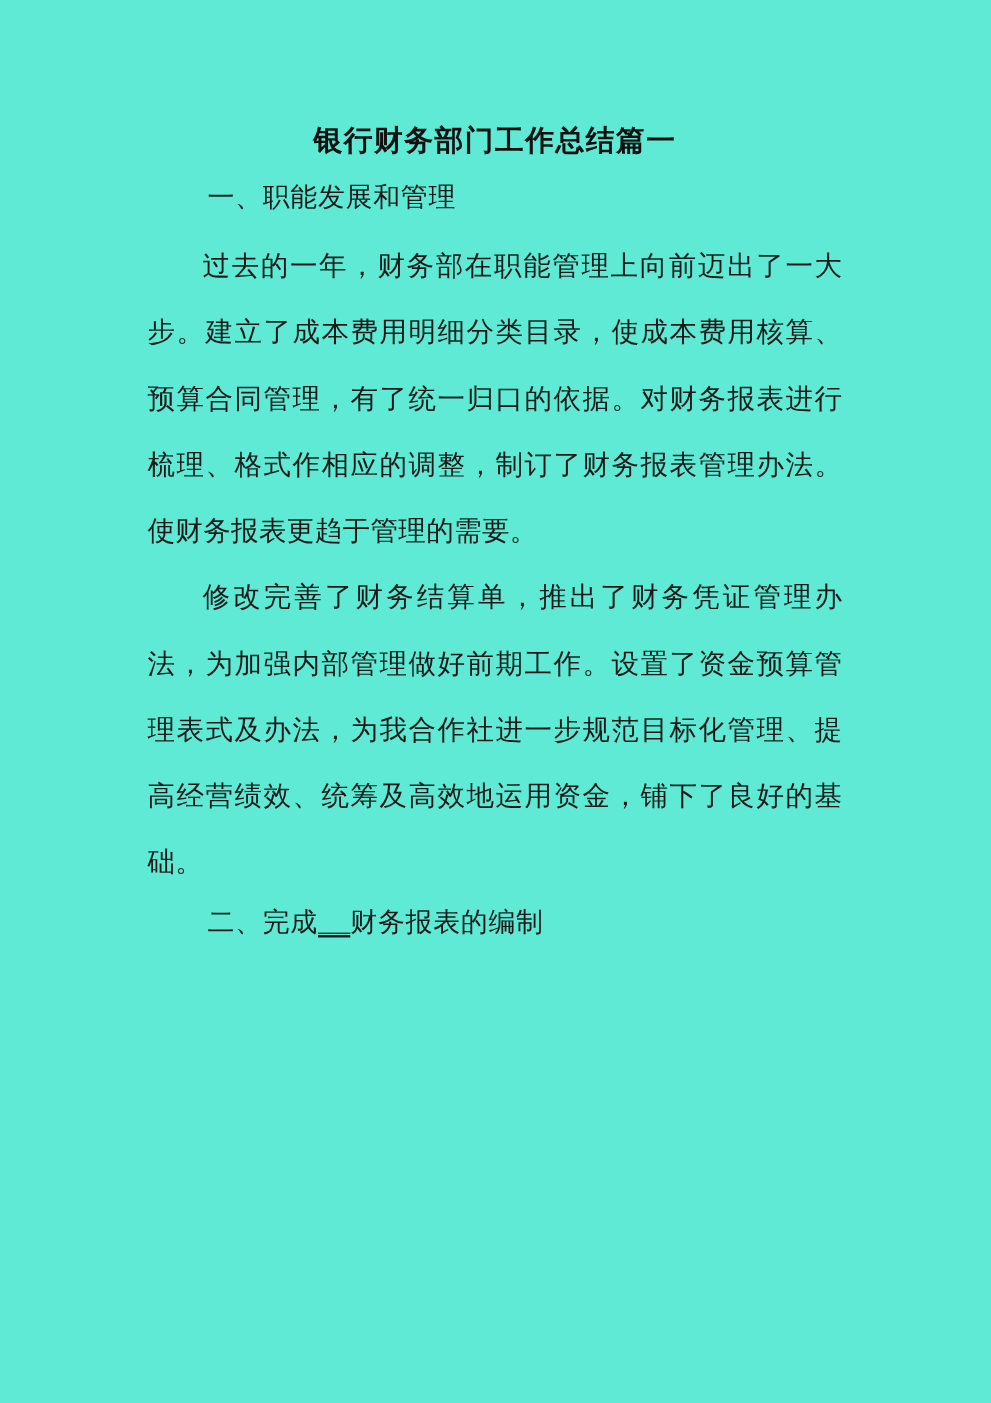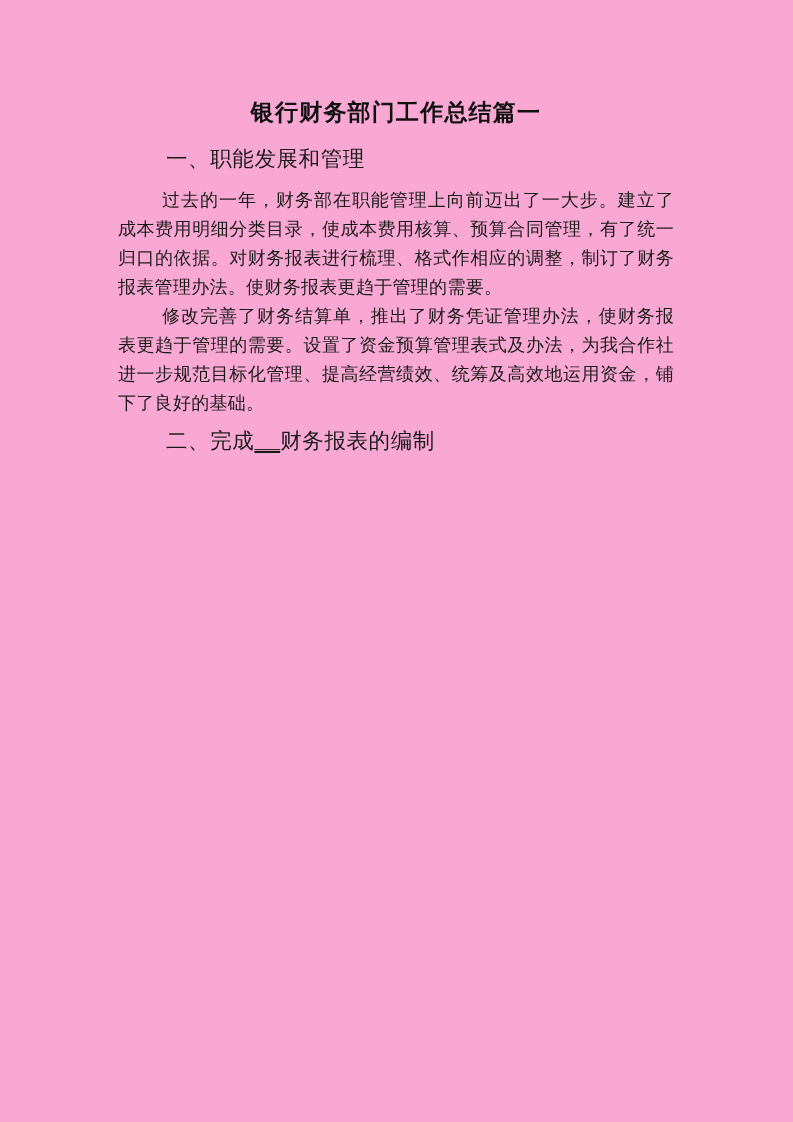--- a/index.html
+++ b/index.html
@@ -11,21 +11,21 @@
   body {
     font-family: "Liberation Serif", "DejaVu Serif", serif;
     color: #1a1a1a;
   }
 
   .page {
     position: relative;
     width: 793px;
     height: 1122px;
     margin: 0 auto;
-    background: #f9a8d4;
+    background: #5eead4;
     box-sizing: border-box;
     overflow: hidden;
   }
 
   .doc-body {
     position: absolute;
     left: 118px;
     top: 92px;
     width: 556px;
   }
@@ -45,22 +45,22 @@
     line-height: 41.5px;
     margin: 4px;
     text-indent: 44px;
     letter-spacing: 0.6px;
     color: #1a1a1a;
     white-space: nowrap;
     font-family: Liberation Mono, monospace;
   }
 
   .para {
-    font-size: 18px;
-    line-height: 29px;
+    font-size: 22px;
+    line-height: 53px;
     margin: 0;
     text-indent: 44px;
     text-align: justify;
     text-align-last: left;
     text-justify: inter-character;
     letter-spacing: 0.3px;
     color: #1a1a1a;
   }
 
   .para.no-indent {
@@ -78,21 +78,21 @@
 
 <div class="page">
   <div class="doc-body">
 
     <h1 class="doc-title">银行财务部门工作总结篇一</h1>
 
     <p class="section-heading">一、职能发展和管理</p>
 
     <p class="para">过去的一年，财务部在职能管理上向前迈出了一大步。建立了成本费用明细分类目录，使成本费用核算、预算合同管理，有了统一归口的依据。对财务报表进行梳理、格式作相应的调整，制订了财务报表管理办法。使财务报表更趋于管理的需要。</p>
 
-    <p class="para">修改完善了财务结算单，推出了财务凭证管理办法，使财务报表更趋于管理的需要。设置了资金预算管理表式及办法，为我合作社进一步规范目标化管理、提高经营绩效、统筹及高效地运用资金，铺下了良好的基础。</p>
+    <p class="para">修改完善了财务结算单，推出了财务凭证管理办法，为加强内部管理做好前期工作。设置了资金预算管理表式及办法，为我合作社进一步规范目标化管理、提高经营绩效、统筹及高效地运用资金，铺下了良好的基础。</p>
 
     <p class="section-heading"><span>二、完成</span><span class="blank-fill">__</span><span>财务报表的编制</span></p>
 
 
 
 
   </div>
 </div>
 
 </body></html>

